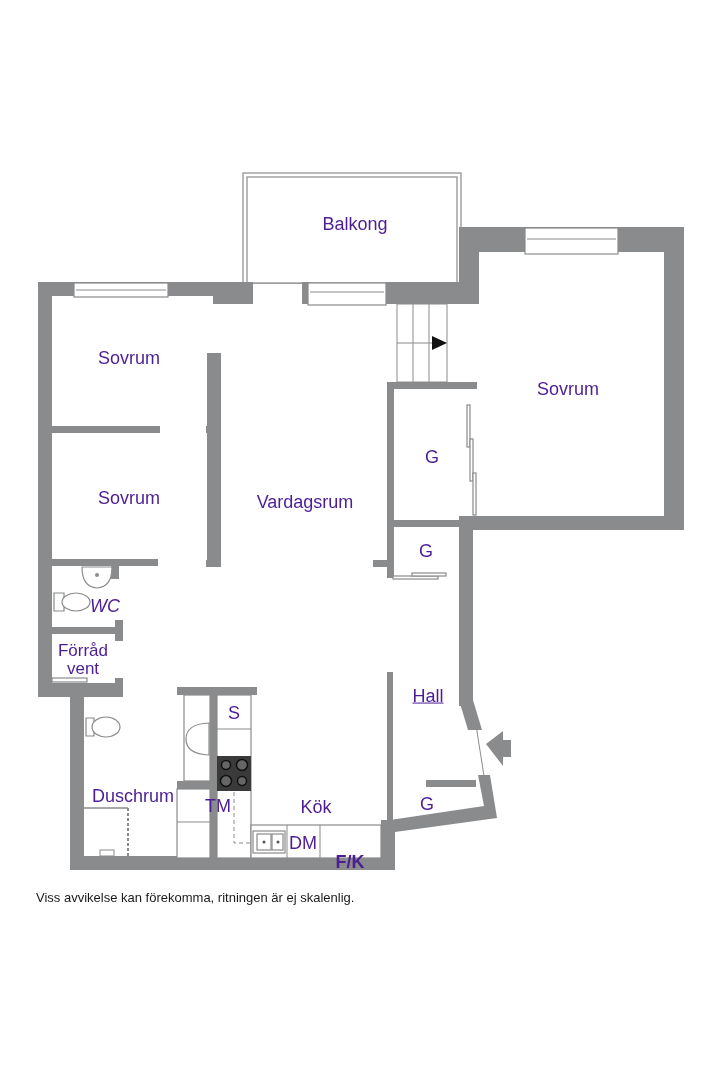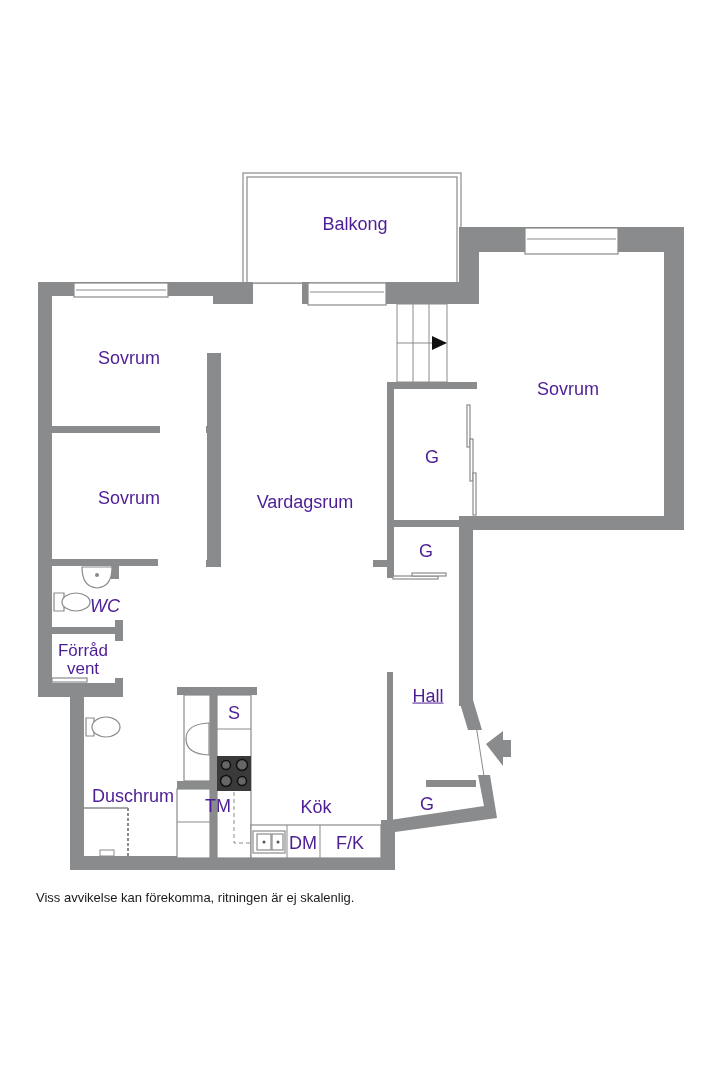--- a/index.html
+++ b/index.html
@@ -165,15 +165,15 @@
   <div>Förråd</div>
   <div>vent</div>
 </div>
 <div class="label" style="left:428px; top:696px;text-decoration:underline;">Hall</div>
 <div class="label" style="left:133px; top:796px;">Duschrum</div>
 <div class="label" style="left:316px; top:784px;margin-top:23px;">Kök</div>
 
 <div class="label" style="left:234px; top:713px;">S</div>
 <div class="label" style="left:194px; top:806px;margin-left:24px;">TM</div>
 <div class="label" style="left:303px; top:843px;">DM</div>
-<div class="label" style="left:350px; top:843px;">F/K</div>
+<div class="label" style="left:350px; top:862px;font-weight:bold;">F/K</div>
 
 <div class="caption">Viss avvikelse kan förekomma, ritningen är ej skalenlig.</div>
 
 </body></html>

